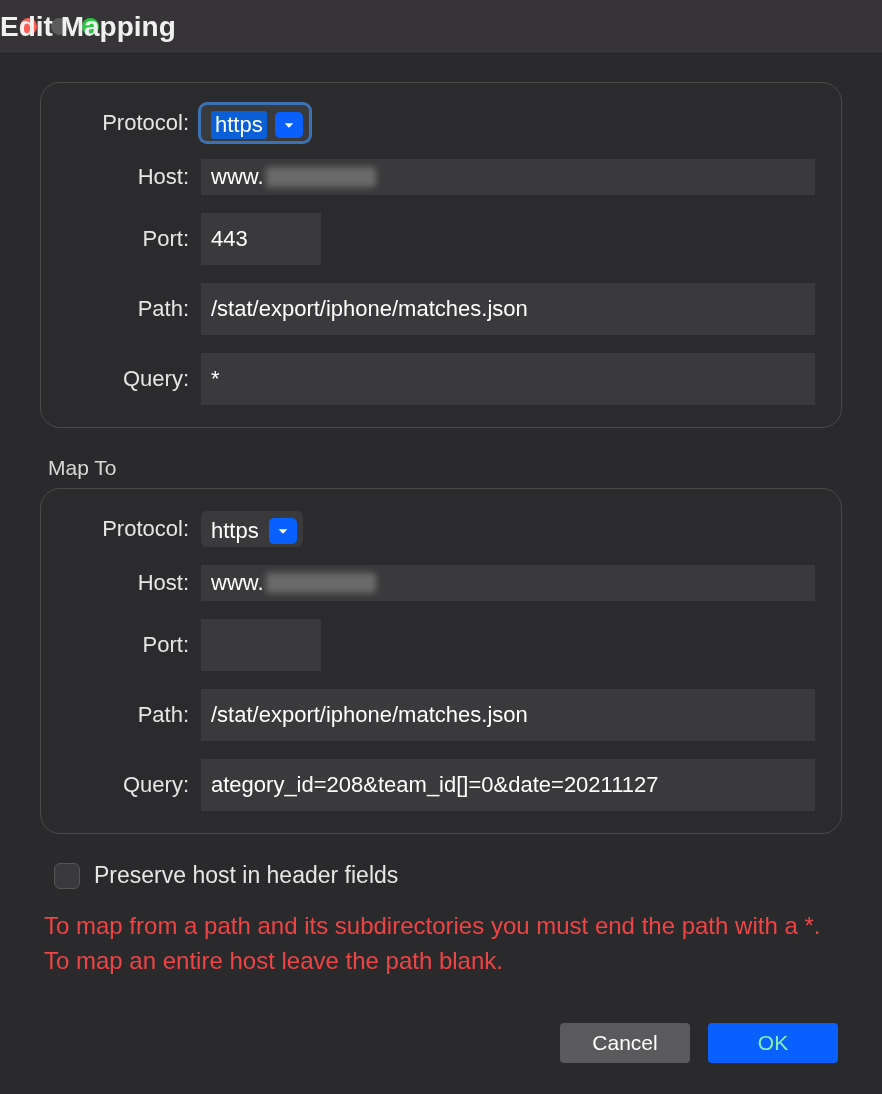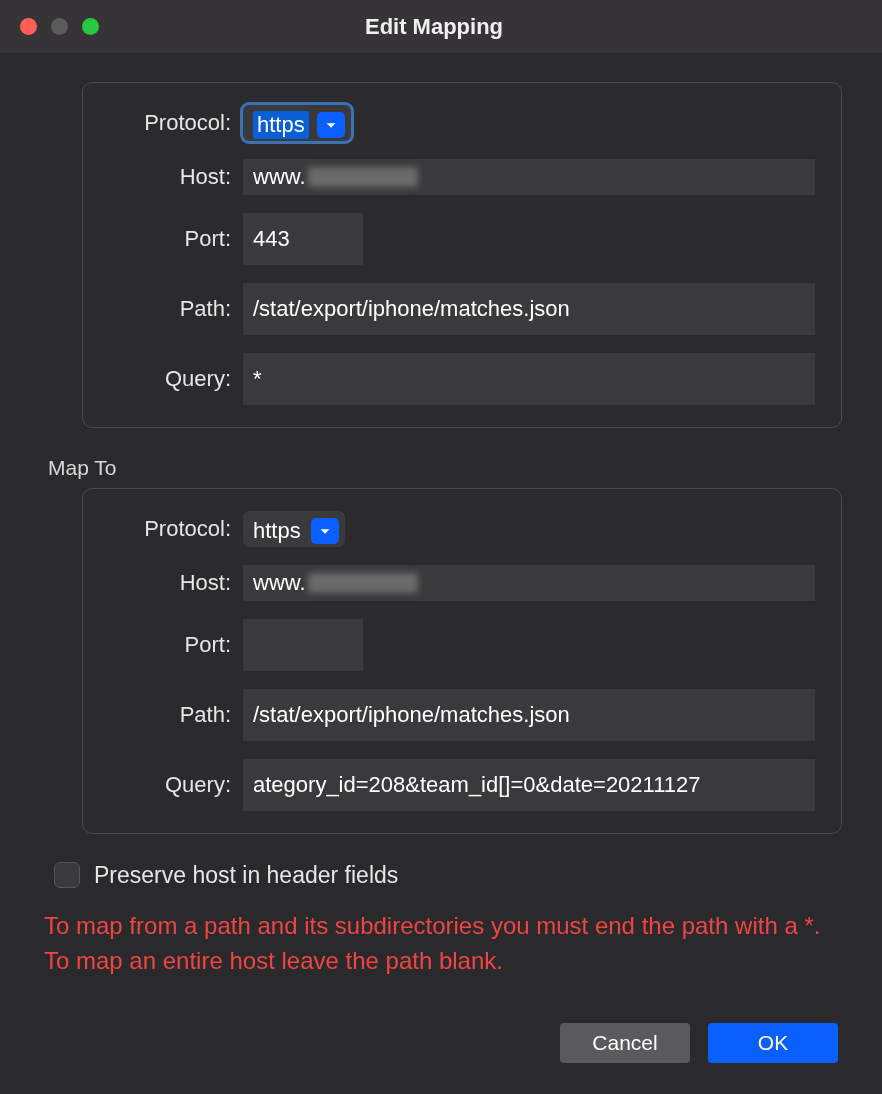--- a/index.html
+++ b/index.html
@@ -32,42 +32,41 @@
     width: 17px;
     height: 17px;
     border-radius: 50%;
   }
   .light.red { background: #ff5f57; }
   .light.yellow { background: #5c5c5c; }
   .light.green { background: #28c840; }
   .title {
     position: absolute;
     left: 0; right: 14px;
-    text-align: center;
-    font-size: 22px;
+    text-align: left;
+    font-size: 28px;
     font-weight: 600;
     color: #f0f0f0;
     pointer-events: none;
   }
   .content {
     padding: 28px 40px 20px 40px;
   }
   .group-label {
     font-size: 21px;
     color: #d8d8d8;
     margin-left: 8px;
     margin-bottom: 8px;
   }
   .group-box {
     border: 1px solid #4a4a4a;
-    border-radius: 10px;
+    border-radius: 20px;
     padding: 22px 26px 22px 14px;
     margin-bottom: 28px;
     background: #2b2b2d;
-    margin-left: 42px;
   }
   .row {
     display: flex;
     align-items: center;
     margin-bottom: 18px;
   }
   .row:last-child { margin-bottom: 0; }
   .label {
     width: 146px;
     text-align: right;
@@ -143,21 +142,21 @@
     display: inline-block;
     width: 110px;
     height: 20px;
     background: #6a6a6a;
     filter: blur(3px);
     margin-left: 2px;
     border-radius: 2px;
   }
   .checkbox-row {
     display: flex;
-    align-items: flex-start;
+    align-items: center;
     margin-top: 12px;
     margin-bottom: 20px;
     padding-left: 14px;
   }
   .checkbox {
     width: 26px;
     height: 26px;
     border-radius: 6px;
     background: #3a3a3c;
     border: 1px solid #555;
@@ -191,21 +190,21 @@
     display: flex;
     align-items: center;
     justify-content: center;
   }
   .btn-cancel {
     background: #5a5a5c;
     color: #fff;
   }
   .btn-ok {
     background: #0a60ff;
-    color: #fef9c3;
+    color: #86efac;
   }
 </style>
 </head>
 <body>
 
 <div class="titlebar">
   <div class="traffic-lights">
     <div class="light red"></div>
     <div class="light yellow"></div>
     <div class="light green"></div>

